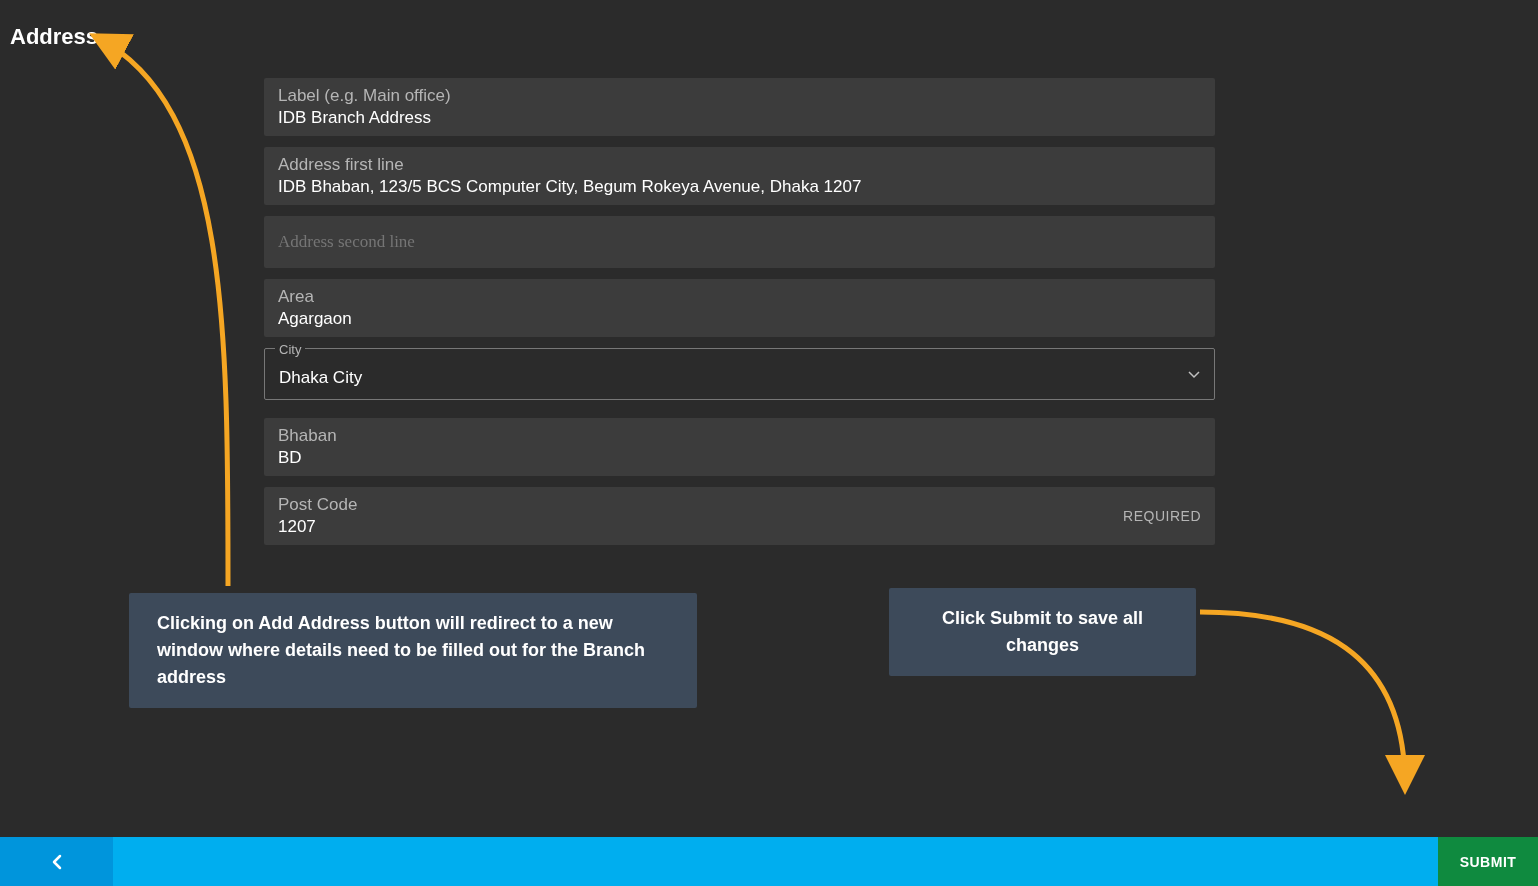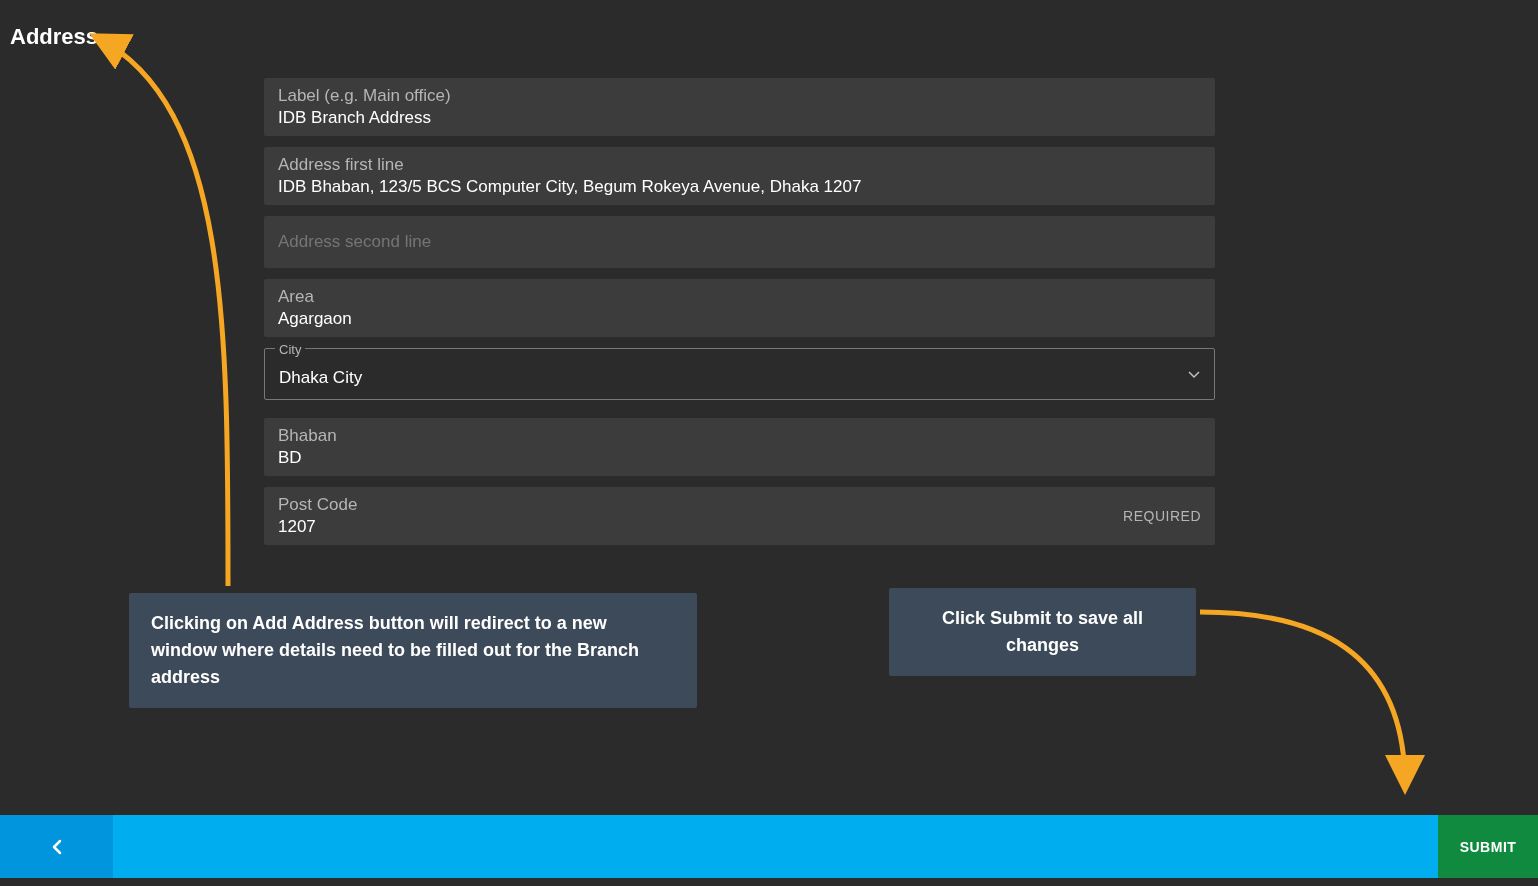--- a/index.html
+++ b/index.html
@@ -105,41 +105,41 @@
   color: #b5b5b5;
   font-size: 14px;
   letter-spacing: 0.5px;
 }
 .callout {
   position: absolute;
   background: #3d4a5a;
   color: #fff;
   font-size: 18px;
   font-weight: bold;
-  padding: 17px 22px;
+  padding: 17px 28px;
   border-radius: 2px;
   line-height: 1.5;
 }
 .callout-1 {
   top: 593px;
   left: 129px;
   width: 568px;
 }
 .callout-2 {
   top: 588px;
   left: 889px;
   width: 307px;
   text-align: center;
 }
 .footer {
   position: absolute;
-  bottom: 8px;
+  bottom: 0;
   left: 0;
   width: 100%;
-  height: 63px;
+  height: 49px;
   display: flex;
   justify-content: flex-end;
 }
 .back-btn {
   width: 113px;
   height: 100%;
   background: #0095dc;
   display: flex;
   align-items: center;
   justify-content: center;
@@ -179,21 +179,21 @@
     <span class="field-label">Label (e.g. Main office)</span>
     <input class="field-value" value="IDB Branch Address" style="">
   </div>
 
   <div class="field">
     <span class="field-label">Address first line</span>
     <input class="field-value" value="IDB Bhaban, 123/5 BCS Computer City, Begum Rokeya Avenue, Dhaka 1207" style="">
   </div>
 
   <div class="field empty">
-    <input class="field-value field-placeholder" style="line-height: normal; color: #f9a8d4; font-size: 17px;" placeholder="Address second line">
+    <input class="field-value field-placeholder" style="line-height: normal; color: #f9a8d4; font-size: 17px; font-family: Liberation Serif, serif;" placeholder="Address second line">
   </div>
 
   <div class="field">
     <span class="field-label">Area</span>
     <input class="field-value" value="Agargaon" style="">
   </div>
 
   <div class="row">
     <div class="field city-field">
       <div class="city-label-wrap"><span class="city-label">City</span></div>

